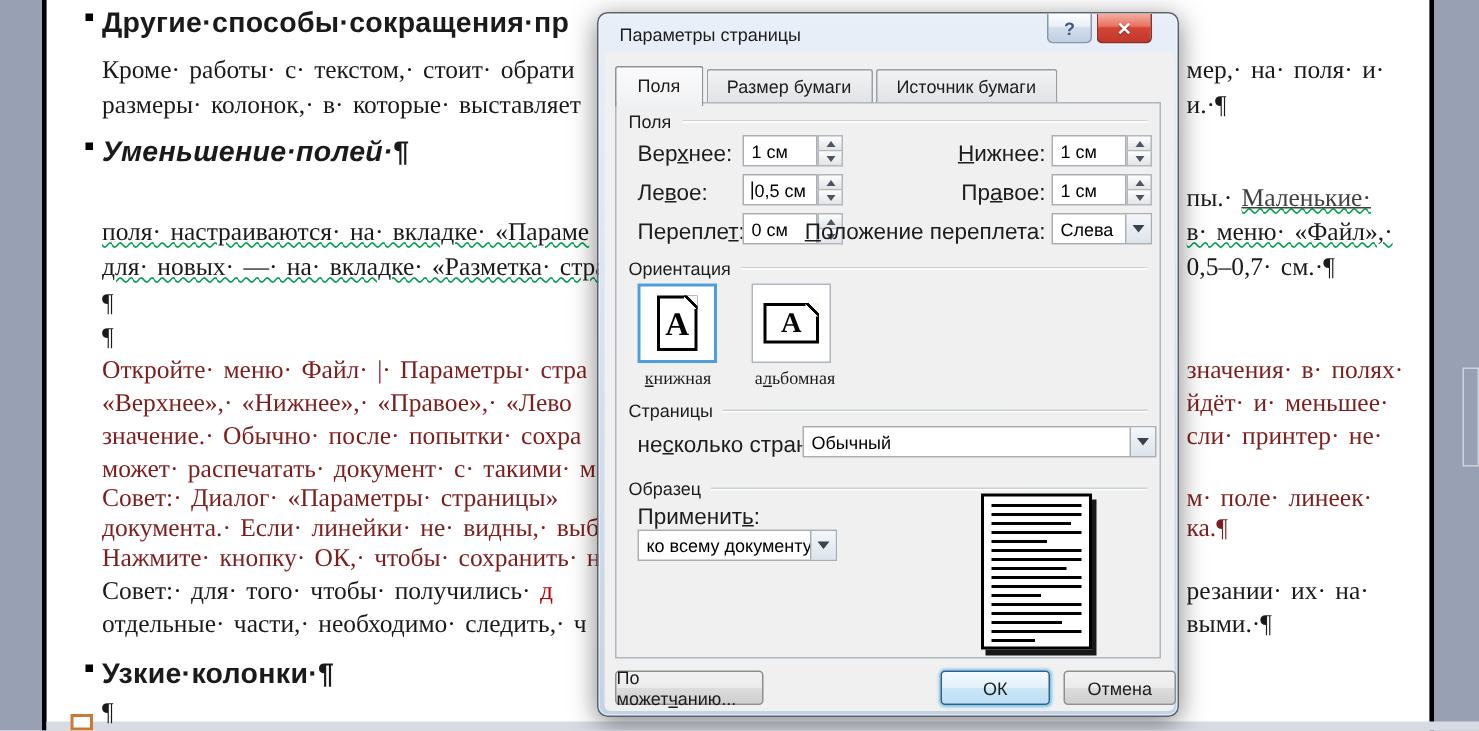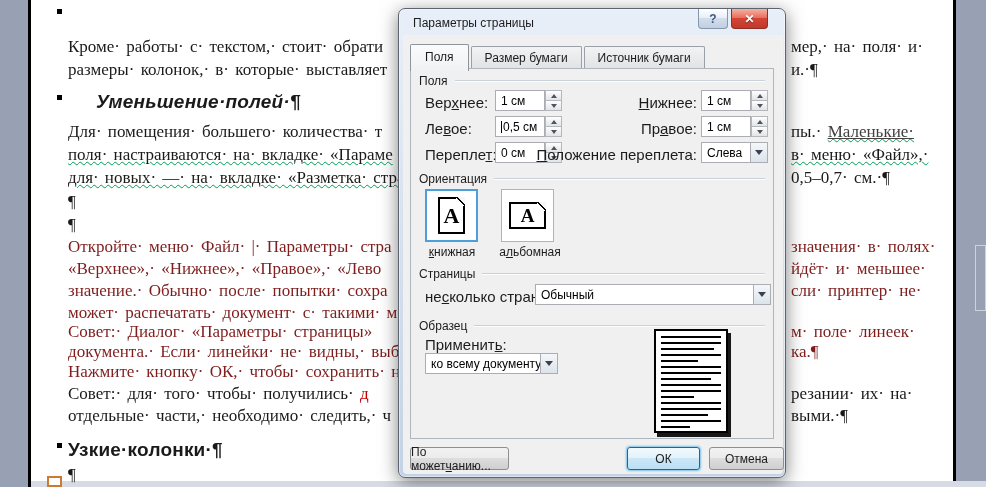--- a/index.html
+++ b/index.html
@@ -15,21 +15,21 @@
   .ghost-rect { position:absolute; left:975px; top:245px; width:11px; height:66px;
                 border:1px solid #CDD2DB; }
   .anchor-marker { position:absolute; left:47px; top:476px; width:15px; height:11px;
                    background:#fff; border:2px solid #CC7A33; }
 
   .ln { position:absolute; left:0; width:986px; height:23px;
         font:17px/22px "Liberation Serif", serif; color:#1A1A1A; word-spacing:2px; }
   .ln .l { position:absolute; left:68px; width:345px; white-space:nowrap; overflow:hidden; }
   .ln .r { position:absolute; left:791px; width:164px; white-space:nowrap; overflow:hidden; }
   .ln.h1 .l { font:bold 19px/23px "Liberation Sans", sans-serif; letter-spacing:.2px; }
-  .ln.h2 .l { font:bold italic 19px/23px "Liberation Sans", sans-serif; letter-spacing:.2px;margin-left:28px; }
+  .ln.h2 .l { font:bold italic 19px/23px "Liberation Sans", sans-serif; letter-spacing:.2px; }
   .ln.red { color:#7f1d1d; }
   .mark { position:absolute; left:57px; top:5px; width:5px; height:5px; background:#000; }
   .wavy { text-decoration:underline; text-decoration-style:wavy;
           text-decoration-color:#00A050; text-decoration-thickness:1px; }
   .link { color:#404040; text-decoration:underline; }
   .redspan { color:#C00000; }
 
   
   .dialog { position:absolute; left:398px; top:8px; width:388px; height:470px; z-index:10;
             border:1px solid #5C6470; border-radius:7px;
@@ -89,21 +89,21 @@
   .tile { position:absolute; width:53px; height:53px; background:#fff;
           border:1px solid #ACB4BE; display:flex; align-items:center; justify-content:center; }
   .tile.selected { border:2px solid #4D9FDC; box-shadow:inset 0 0 0 2px #fff; }
   .picon { position:relative; background:#fff; border:2px solid #000;
            display:flex; align-items:center; justify-content:center;
            font-family:"Liberation Serif", serif; font-weight:bold; color:#000; }
   .picon.portrait { width:27px; height:37px; font-size:22px; }
   .picon.landscape { width:37px; height:27px; font-size:19px; }
   .picon::after { content:''; position:absolute; top:-2px; right:-2px; width:9px; height:9px;
            background:linear-gradient(225deg,#F6F6F6 40%,#000 40%,#000 55%,#fff 55%); }
-  .tlabel { position:absolute; width:70px; text-align:center; font-size:12px; color:#1C1C1C; }
+  .tlabel { position:absolute; width:70px; text-align:center; font-size:12px; color:#1C1C1C;font-family:Liberation Serif, serif; }
 
   .preview-page { position:absolute; left:243px; top:260px; width:74px; height:104px;
                   background:#fff; border:2px solid #000;
                   box-shadow:3px 4px 0 rgba(0,0,0,.9); padding:5px 5px; }
   .pline { height:2px; background:#000; margin-bottom:4px; }
 
   .pbtn { position:absolute; height:23px; font-size:12px; color:#1C1C1C;
           border:1px solid #8E8F8F; border-radius:3px; display:flex; align-items:center;
           justify-content:center;
           background:linear-gradient(#F2F2F2,#EBEBEB 50%,#DDDDDD 50%,#CFCFCF); }
@@ -118,35 +118,35 @@
 
   <div class="page"></div>
   <div class="page-border-left"></div>
   <div class="page-border-right"></div>
   <div class="bottom-strip"></div>
   <div class="ghost-rect"></div>
   <div class="anchor-marker"></div>
 
   <div class="ln h1" style="top:4px">
     <i class="mark"></i>
+    <span class="l">Другие·способы·сокращения·пр</span>
   </div>
   <div class="ln" style="top:36px">
     <span class="l">Кроме· работы· с· текстом,· стоит· обрати</span>
     <span class="r">мер,· на· поля· и·</span>
   </div>
   <div class="ln" style="top:59px">
     <span class="l">размеры· колонок,· в· которые· выставляет</span>
     <span class="r">и.·¶</span>
   </div>
   <div class="ln h2" style="top:90px">
     <i class="mark"></i>
     <span class="l">Уменьшение·полей·¶</span>
   </div>
   <div class="ln" style="top:121px">
-    <span class="l">Для· помещения· большего· количества· т</span>
     <span class="r"><span>пы.· </span><span class="wavy"><span class="link">Маленькие·</span></span></span>
   </div>
   <div class="ln" style="top:144px">
     <span class="l wavy">поля· настраиваются· на· вкладке· «Параме</span>
     <span class="r wavy">в· меню· «Файл»,·</span>
   </div>
   <div class="ln" style="top:167px">
     <span class="l wavy">для· новых· —· на· вкладке· «Разметка· стран</span>
     <span class="r">0,5–0,7· см.·¶</span>
   </div>

